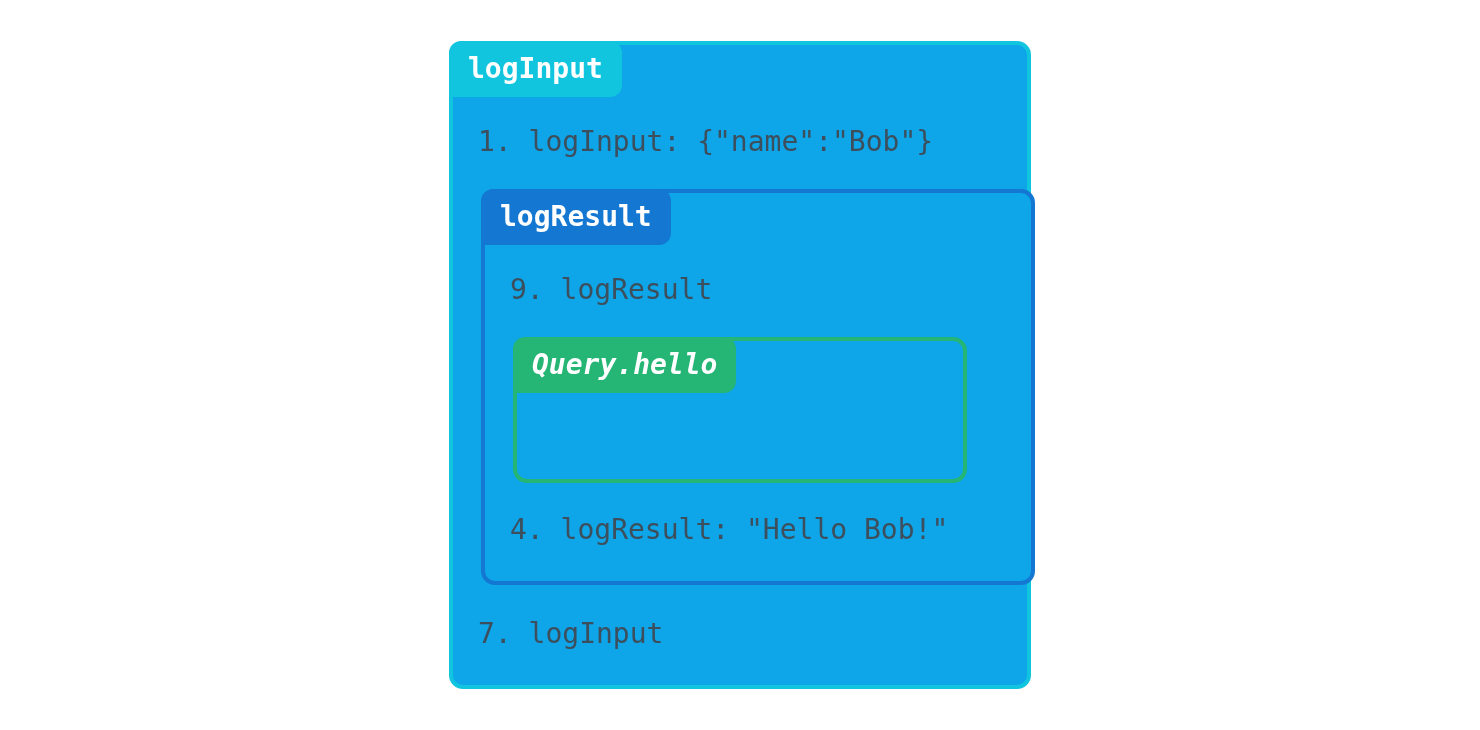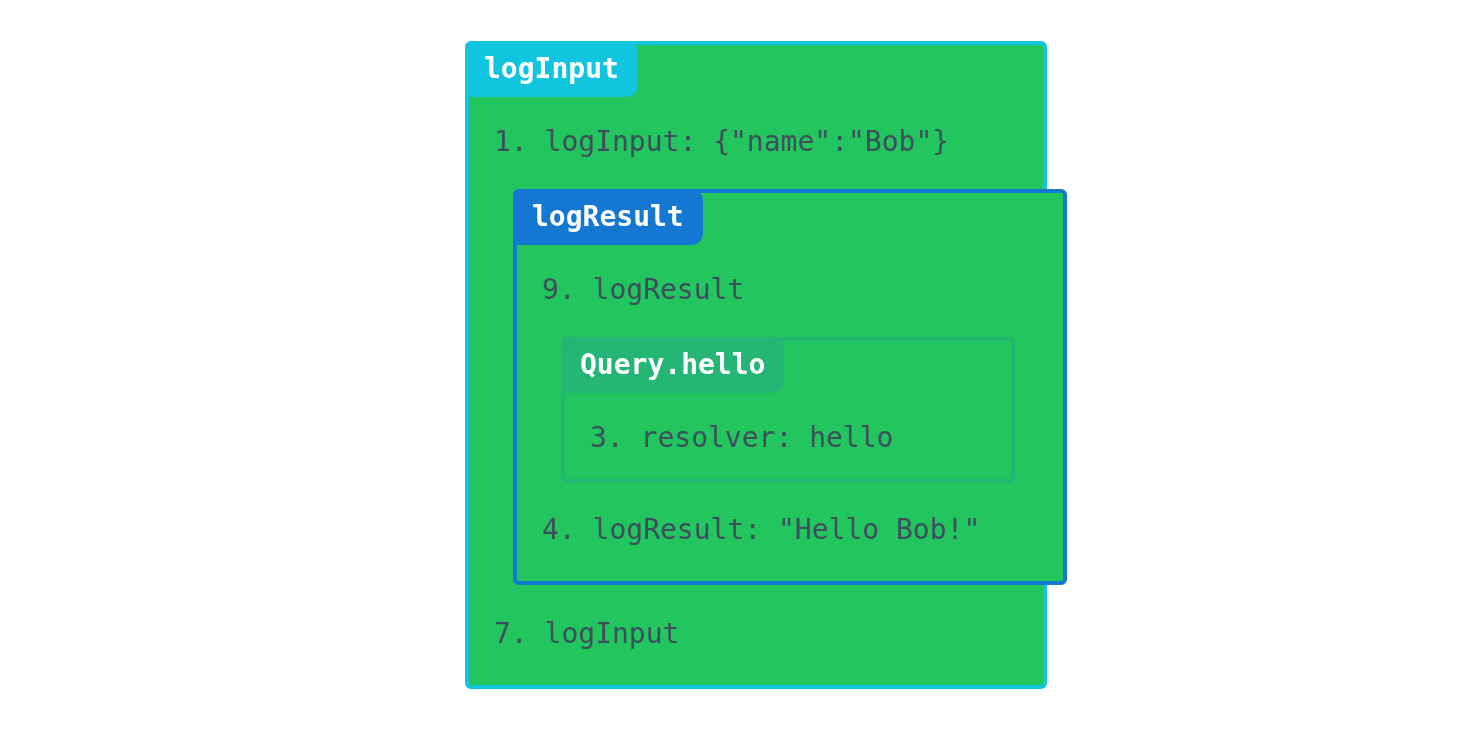--- a/index.html
+++ b/index.html
@@ -14,41 +14,41 @@
   .canvas {
     position: relative;
     width: 1480px;
     height: 730px;
     background: #ffffff;
   }
   .box {
     position: absolute;
     box-sizing: border-box;
     border: 4px solid;
-    border-radius: 6px;
-    background: #22c55e;
-    margin-left: 16px;
+    border-radius: 14px;
+    background: #0ea5e9;
   }
   .box-outer {
     left: 449px;
     top: 41px;
     width: 582px;
     height: 648px;
   }
   .box-mid {
     left: 28px;
     top: 144px;
     width: 554px;
     height: 396px;
   }
   .box-inner {
     left: 28px;
     top: 144px;
     width: 454px;
     height: 146px;
+    font-style: italic;
   }
   .tab {
     position: absolute;
     left: -4px;
     top: -4px;
     height: 56px;
     line-height: 56px;
     padding: 0 19px;
     border-radius: 12px 12px 12px 0;
     color: #ffffff;
@@ -83,21 +83,20 @@
     <div class="box box-mid" style="border-color: rgb(20, 120, 210);">
 
       <div class="tab" style="background-color: rgb(20, 120, 210);">logResult</div>
 
       <div class="step step-first">9. logResult</div>
 
       <div class="box box-inner" style="border-color: rgb(37, 181, 117);">
 
         <div class="tab" style="background-color: rgb(37, 181, 117);">Query.hello</div>
 
-        <div class="step step-first">3. resolver: hello</div>
       </div>
 
       <div class="step step-4">4. logResult: "Hello Bob!"</div>
     </div>
 
     <div class="step step-5">7. logInput</div>
   </div>
 
 </div>
 

